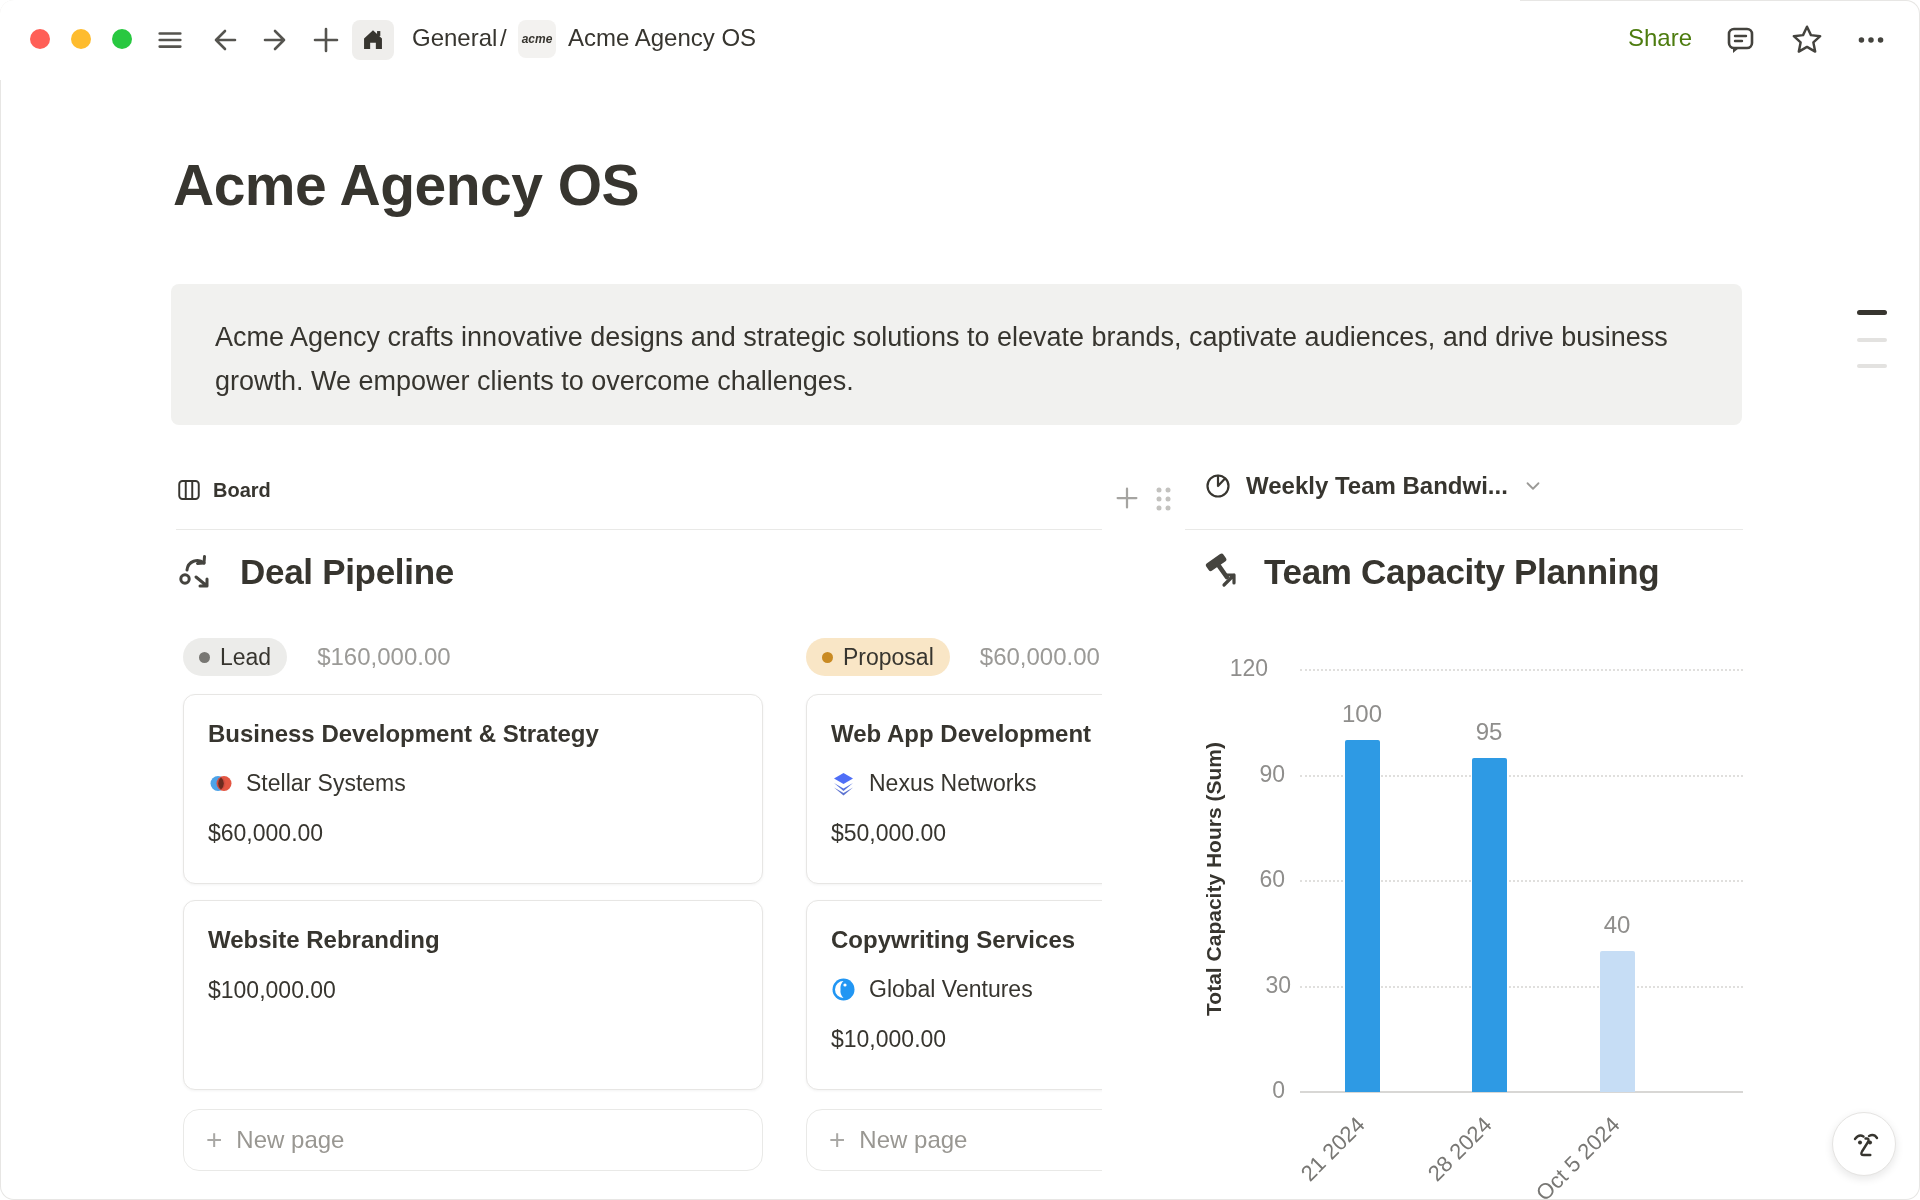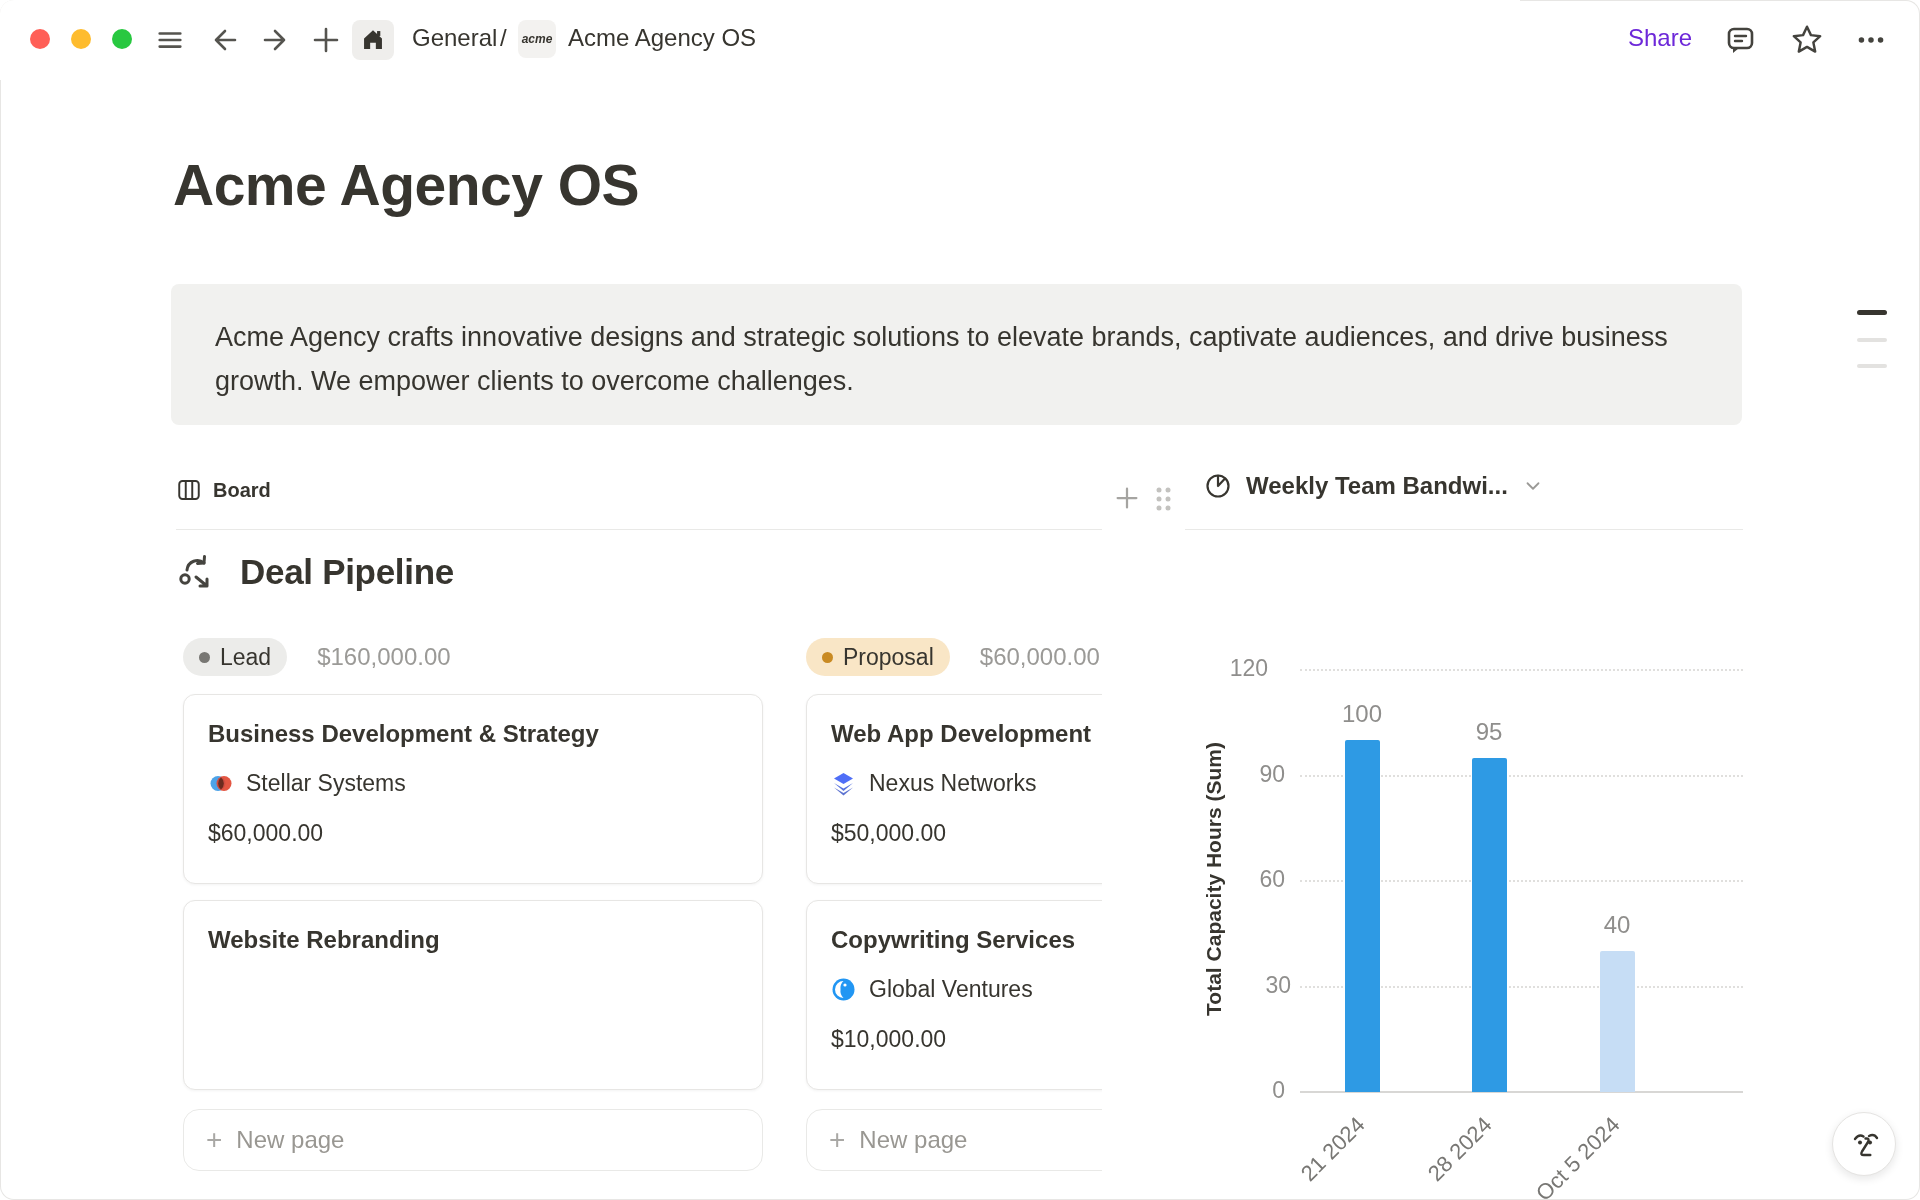--- a/index.html
+++ b/index.html
@@ -15,21 +15,21 @@
   .tl.green{left:112px;background:#28c840;}
   .tbicon{position:absolute;top:22px;width:36px;height:36px;display:flex;align-items:center;justify-content:center;cursor:pointer;}
   .homebtn{position:absolute;left:352px;top:20px;width:42px;height:40px;background:#efeeec;border-radius:8px;
            display:flex;align-items:center;justify-content:center;}
   .crumb{position:absolute;top:24px;font-size:24px;color:#37352f;white-space:nowrap;}
   .crumb-root{left:412px;}
   .crumb-sep{left:500px;color:#37352f;}
   .pageicon{position:absolute;left:518px;top:20px;width:38px;height:38px;background:#f3f2f0;border-radius:8px;
             display:flex;align-items:center;justify-content:center;font-size:12px;font-weight:700;font-style:italic;color:#37352f;}
   .crumb-page{left:568px;}
-  .share{position:absolute;left:1628px;top:24px;font-size:24px;color:#6d28d9;cursor:pointer;}
+  .share{position:absolute;left:1628px;top:24px;font-size:24px;color:#4d7c0f;cursor:pointer;}
   
   .page-title{position:absolute;left:173px;top:150px;font-size:57px;line-height:70px;font-weight:700;letter-spacing:-0.5px;color:#37352f;}
   .callout{position:absolute;left:171px;top:284px;width:1571px;height:141px;background:#f1f1ef;border-radius:8px;box-sizing:border-box;
            padding:31px 44px;font-size:27px;line-height:44px;color:#37352f;}
   .toc{position:absolute;left:1857px;}
   .toc-bar{position:absolute;border-radius:3px;cursor:pointer;}
   .toc-b1{top:310px;width:30px;height:5px;background:#37352f;}
   .toc-b2{top:338px;width:30px;height:4px;background:#e3e2e0;}
   .toc-b3{top:364px;width:30px;height:4px;background:#e3e2e0;}
   
@@ -202,20 +202,30 @@
   <div class="sec-head sec-head-left">
     <svg width="40" height="40" viewBox="0 0 40 40">
       <circle cx="9" cy="27" r="4.2" stroke="#45443f" stroke-width="3" fill="none"></circle>
       <path d="M11 18 C12 9 22 6 28 11" stroke="#45443f" stroke-width="3" fill="none" stroke-linecap="round"></path>
       <path d="M28 11 L28.5 4.5 M28 11 L21.5 11.5" stroke="#45443f" stroke-width="3" stroke-linecap="round"></path>
       <path d="M20 25 L31 34 M31 34 v-7 M31 34 h-7" stroke="#45443f" stroke-width="3" stroke-linecap="round" stroke-linejoin="round" fill="none"></path>
     </svg>
     <span class="sec-title">Deal Pipeline</span>
   </div>
 
+  <div class="sec-head sec-head-right">
+    <svg width="40" height="40" viewBox="0 0 40 40">
+      <g transform="rotate(-35 16 11)">
+        <rect x="6" y="6" width="21" height="9" rx="2.5" fill="#45443f"></rect>
+        <rect x="14.5" y="13" width="4.5" height="18" rx="2" fill="#45443f"></rect>
+      </g>
+      <path d="M24 33 L34 23 M34 23 h-8 M34 23 v8" stroke="#45443f" stroke-width="3.2" stroke-linecap="round" stroke-linejoin="round" fill="none"></path>
+    </svg>
+    <span class="sec-title">Team Capacity Planning</span>
+  </div>
 
   <div class="board-viewport">
 
     <div class="bcol bcol1">
       <div class="grouprow">
         <span class="badge badge-lead">
           <span class="dot"></span>
           <span class="badge-label">Lead</span>
         </span>
         <span class="groupsum">$160,000.00</span>
@@ -229,20 +239,21 @@
             <circle cx="16" cy="12.5" r="7.5" fill="#e0442e" fill-opacity="0.9"></circle>
             <path d="M13 6.6 a7.5 7.5 0 0 1 0 11.8 a7.5 7.5 0 0 1 0 -11.8" fill="#6b2b1f"></path>
           </svg>
           <span class="company-link">Stellar Systems</span>
         </div>
         <div class="card-value">$60,000.00</div>
       </div>
 
       <div class="card card-t2">
         <div class="card-title">Website Rebranding</div>
+        <div class="card-value">$100,000.00</div>
       </div>
 
       <div class="newpage">
         <span class="plus">+</span>
         <span>New page</span>
       </div>
     </div>
 
     <div class="bcol bcol2">
       <div class="grouprow">

